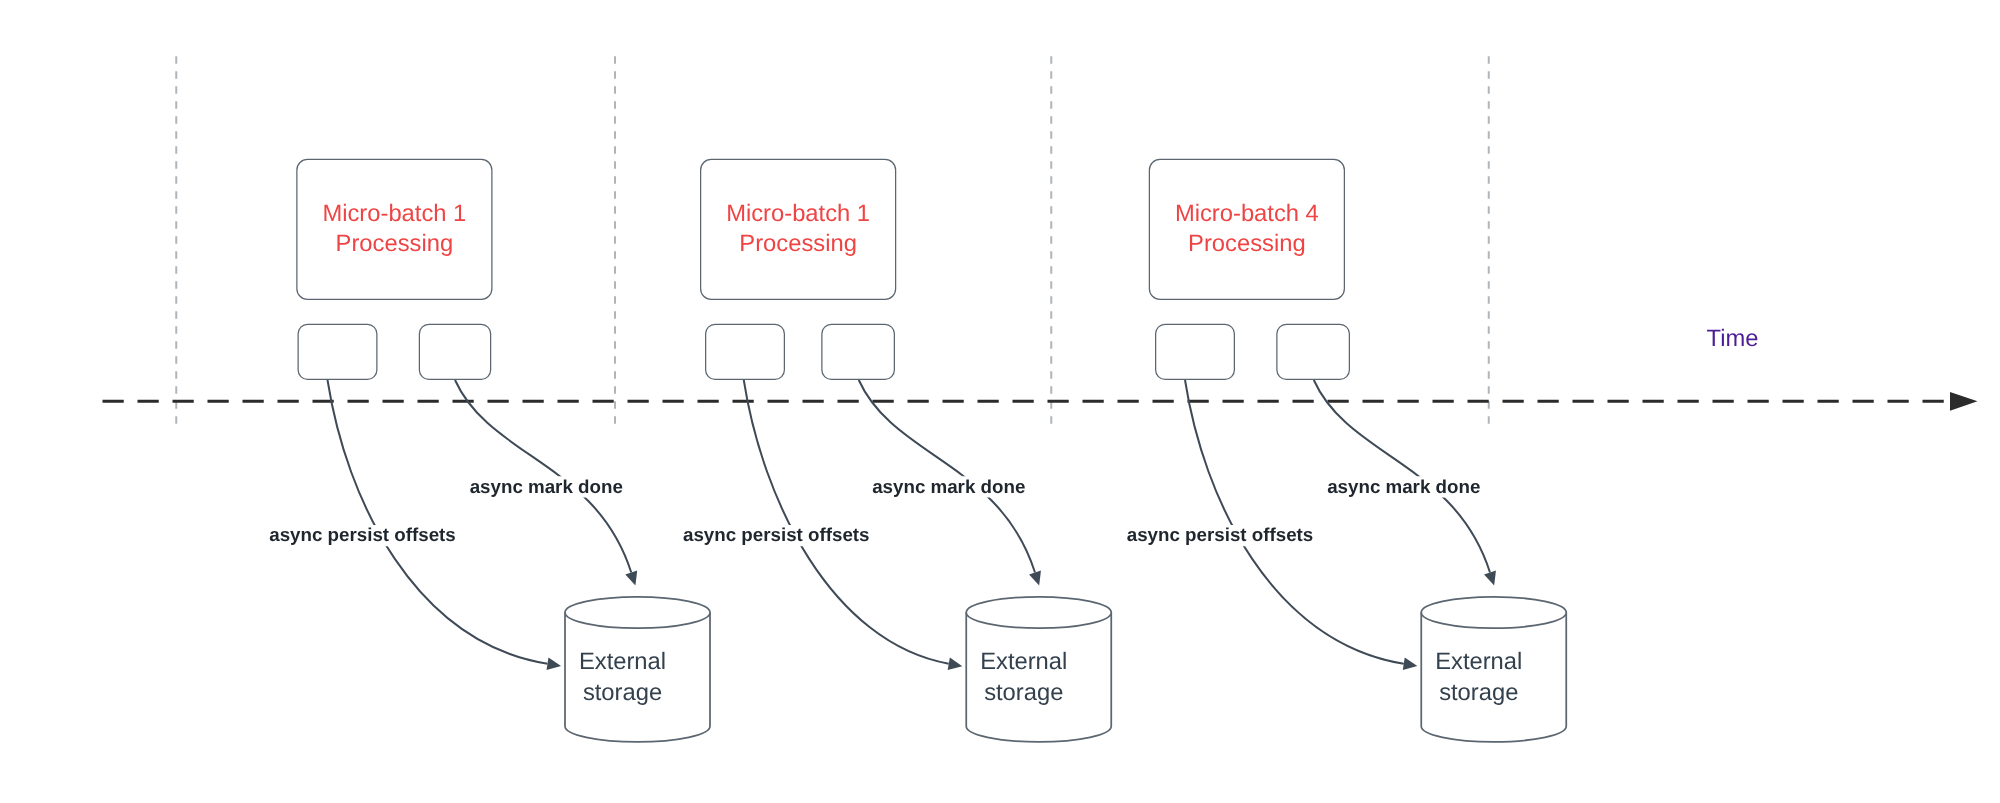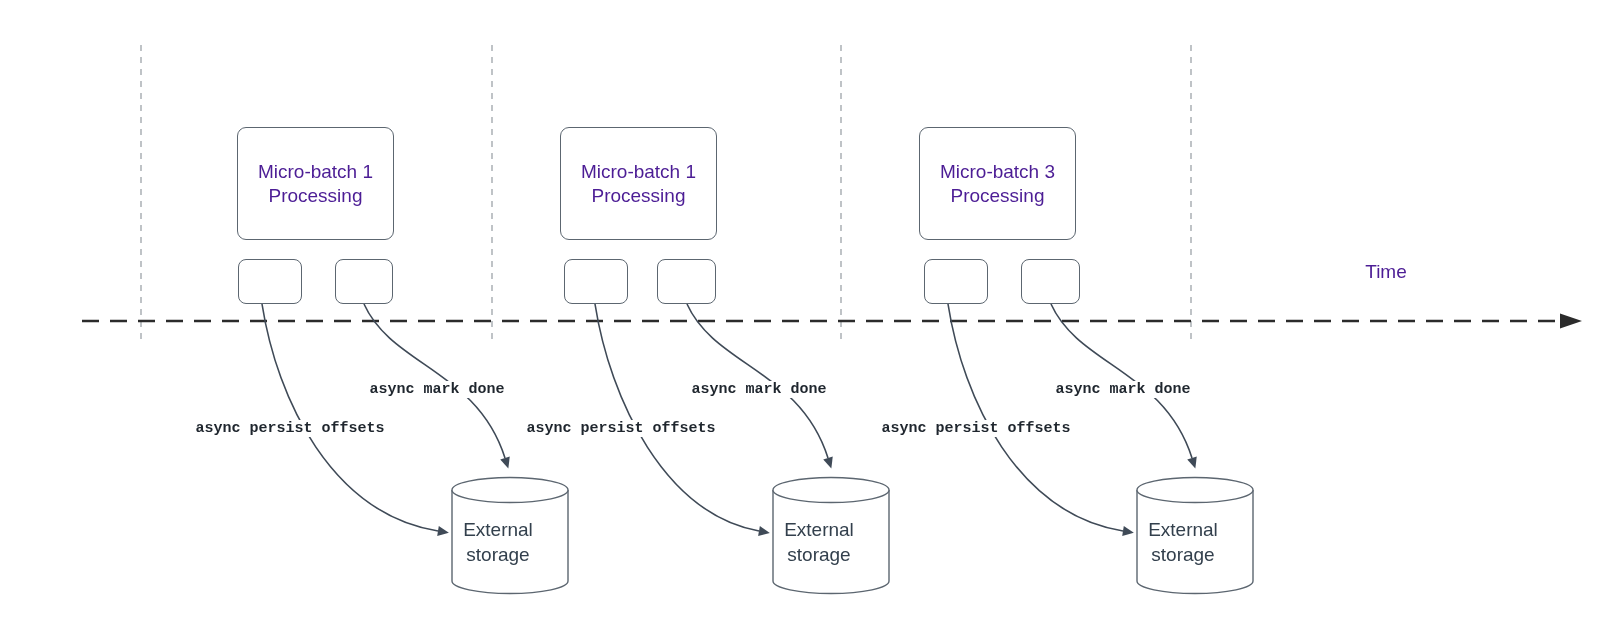--- a/index.html
+++ b/index.html
@@ -27,42 +27,41 @@
     border-radius: 9px;
     display: flex;
     align-items: center;
     justify-content: center;
   }
   .process-box .box-label {
     white-space: pre-line;
     text-align: center;
     font-size: 19px;
     line-height: 24px;
-    color: #4c1d95;
+    color: #ef4444;
   }
   .mini-rect {
     position: absolute;
     top: 259px;
     height: 45px;
     box-sizing: border-box;
     background: #ffffff;
     border: 1.4px solid #5c6670;
     border-radius: 8px;
   }
   .edge-label {
     position: absolute;
     transform: translateX(-50%);
     background: #ffffff;
     padding: 0 3px;
     font-size: 15px;
     font-weight: bold;
     color: #1f262e;
     white-space: nowrap;
     line-height: 17px;
-    font-family: Liberation Mono, monospace;
   }
   .storage-label {
     position: absolute;
     top: 517px;
     width: 92px;
     text-align: center;
     white-space: pre-line;
     font-size: 19px;
     line-height: 25px;
     color: #33404d;
@@ -141,21 +140,21 @@
 Processing</span>
   </div>
   <div class="mini-rect" style="left:564px;width:64px"></div>
   <div class="mini-rect" style="left:657px;width:59px"></div>
   <div class="edge-label" style="left:621px;top:420px">async persist offsets</div>
   <div class="edge-label" style="left:759px;top:381px">async mark done</div>
   <div class="storage-label" style="left:773px">External
 storage</div>
 
   <div class="process-box" style="left:919px">
-    <span class="box-label">Micro-batch 3
+    <span class="box-label">Micro-batch 4
 Processing</span>
   </div>
   <div class="mini-rect" style="left:924px;width:64px"></div>
   <div class="mini-rect" style="left:1021px;width:59px"></div>
   <div class="edge-label" style="left:976px;top:420px">async persist offsets</div>
   <div class="edge-label" style="left:1123px;top:381px">async mark done</div>
   <div class="storage-label" style="left:1137px">External
 storage</div>
 
   <div class="time-label">Time</div>

